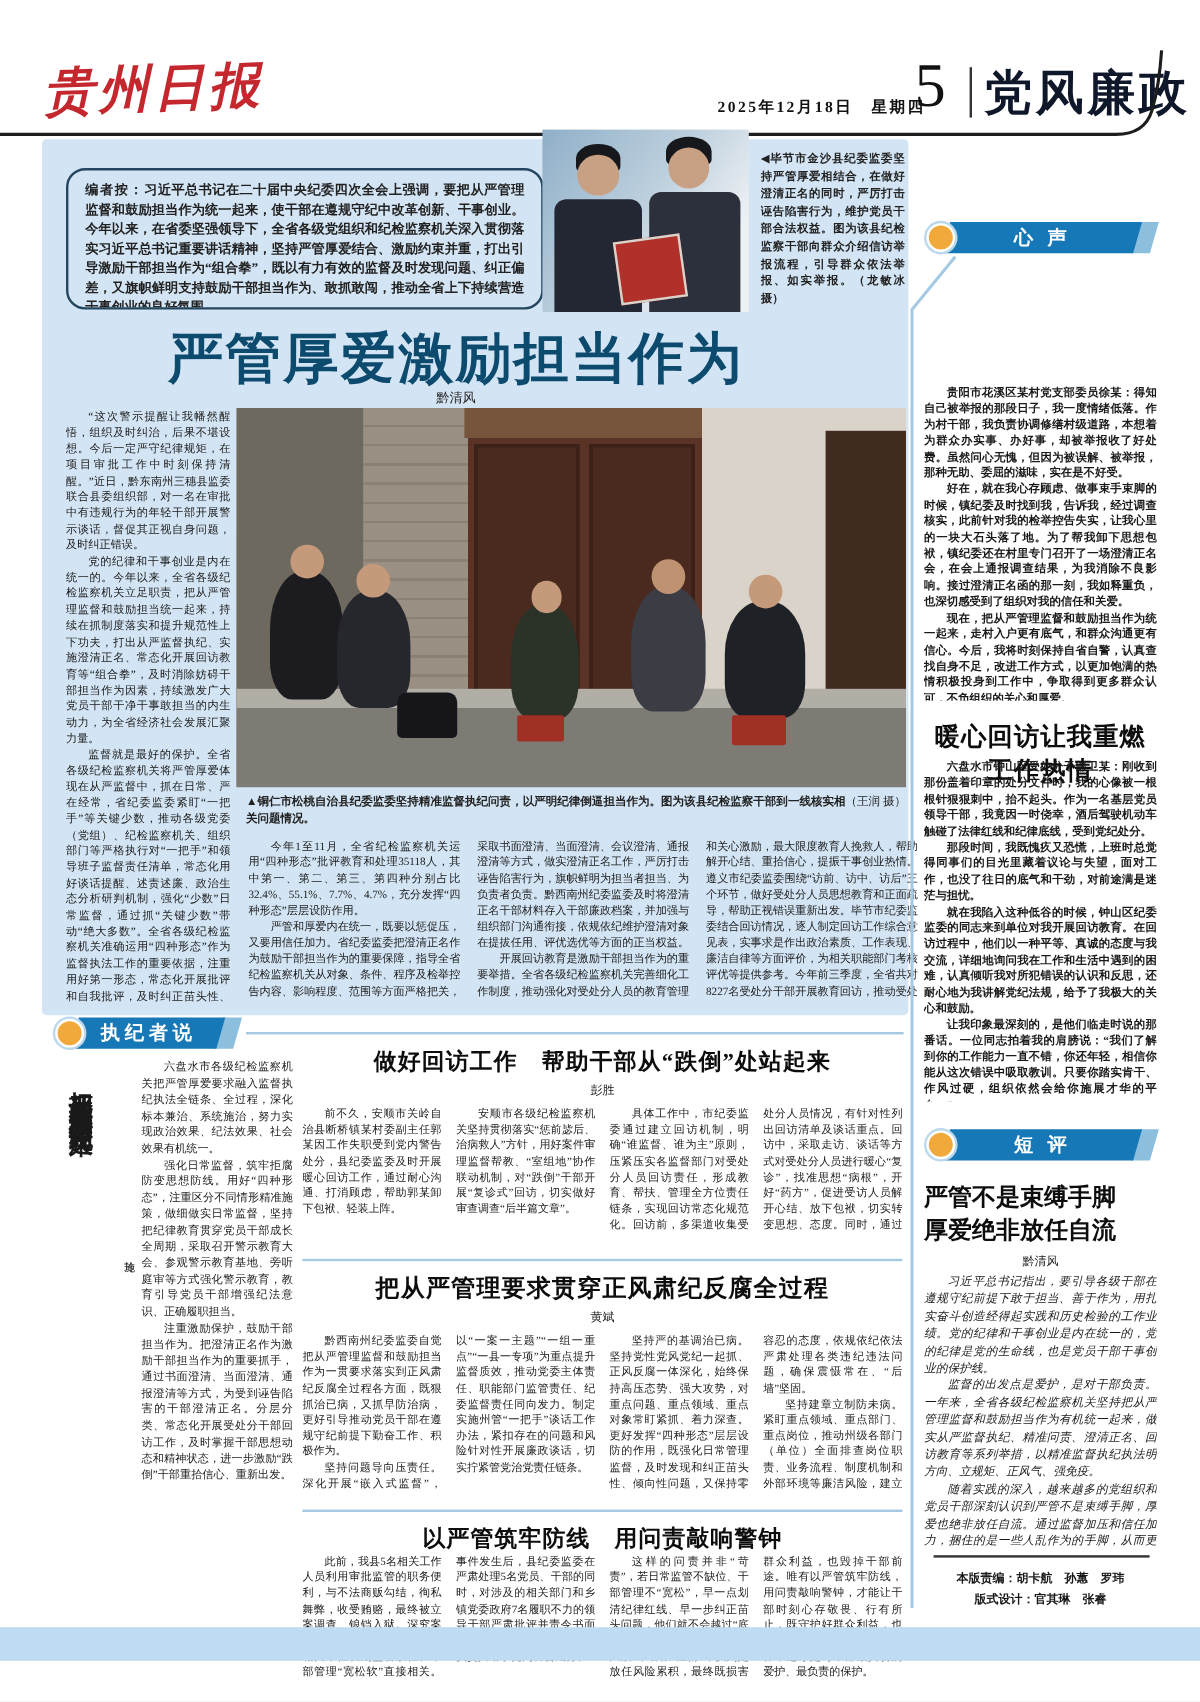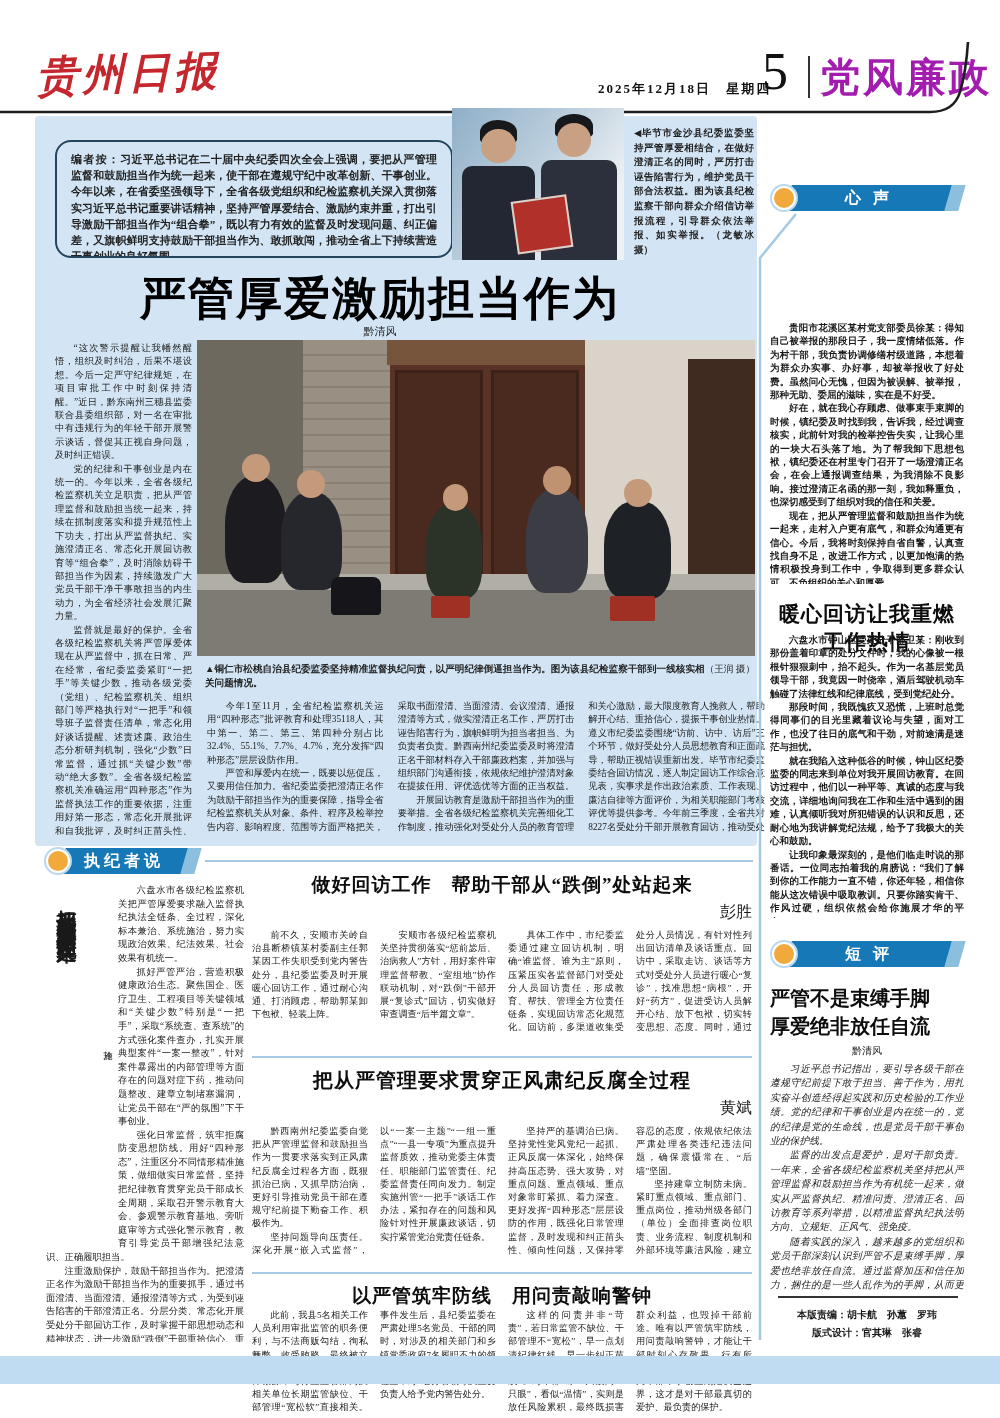--- a/index.html
+++ b/index.html
@@ -5,41 +5,41 @@
   html,body{margin:0;padding:0;background:#e8e8e8;}
   #page{position:relative;width:1000px;height:1418px;background:#ffffff;margin:0 auto;
         font-family:"Liberation Serif","DejaVu Serif",serif;color:#1a1a1a;overflow:hidden;}
   
   .logo{position:absolute;left:36px;top:46px;font-size:42px;font-weight:bold;font-style:italic;
         color:#c4272e;font-family:"DejaVu Serif",serif;letter-spacing:4px;transform:rotate(-2deg);}
   .hdr-date{position:absolute;left:598px;top:80px;font-size:13px;font-weight:bold;letter-spacing:2px;color:#111;}
   .page-num{position:absolute;left:762px;top:42px;font-size:52px;font-family:"Liberation Serif",serif;color:#111;}
   .hdr-pipe{position:absolute;left:808px;top:56px;width:2px;height:42px;background:#333;}
   .section-title{position:absolute;left:820px;top:50px;font-size:40px;font-weight:900;letter-spacing:3px;
-        font-family:"DejaVu Sans","Liberation Sans",sans-serif;color:#a21caf;}
+        font-family:"DejaVu Sans","Liberation Sans",sans-serif;color:#0f172a;}
   .hdr-rule{position:absolute;left:0;top:36px;width:990px;height:84px;}
   
   .blue-panel{position:absolute;left:35px;top:116px;width:722px;height:730px;background:#d3e5f4;border-radius:4px;}
   
   .editor-box{position:absolute;left:55px;top:140px;width:398px;height:118px;border:2px solid #24455e;
         border-radius:16px;padding:9px 14px;font-size:11px;line-height:16.2px;font-weight:600;
         text-align:justify;color:#222;box-sizing:border-box;overflow:hidden;}
   .editor-box b{letter-spacing:1px;}
   
   .top-photo{position:absolute;left:452px;top:108px;width:172px;height:152px;overflow:hidden;
         background:linear-gradient(125deg,#8fafc8 0%,#bccfdd 45%,#eef1f4 80%);}
   .tp-man{position:absolute;border-radius:10px 10px 0 0;}
   .tp-head{position:absolute;border-radius:50%;background:#c8a184;}
   .tp-hair{position:absolute;border-radius:50% 50% 20% 20%;background:#17181c;}
   .tp-folder{position:absolute;background:#b1302a;border:2px solid #d8d4cc;transform:rotate(-8deg);}
   .tp-caption{position:absolute;left:634px;top:126px;width:120px;height:134px;font-size:9.5px;line-height:14.6px;
         font-weight:600;text-align:justify;color:#222;overflow:hidden;}
   
   .main-title{position:absolute;left:60px;top:268px;width:640px;text-align:center;font-size:46px;font-weight:900;
-        font-family:"DejaVu Sans","Liberation Sans",sans-serif;letter-spacing:2px;color:#000000;}
+        font-family:"DejaVu Sans","Liberation Sans",sans-serif;letter-spacing:2px;color:#0c4a6e;}
   .main-byline{position:absolute;left:60px;top:324px;width:640px;text-align:center;font-size:11px;color:#222;}
   
   .col1{position:absolute;left:55px;top:342px;width:137px;height:496px;font-size:9.3px;line-height:13.4px;
         text-align:justify;overflow:hidden;}
   .body-text p{margin:0;text-indent:2em;}
   
   .main-photo{position:absolute;left:197px;top:340px;width:558px;height:316px;overflow:hidden;
         background:linear-gradient(#aba69e 0%,#9b968e 60%,#8c8881 100%);}
   .mp-leftwall{position:absolute;left:0;top:0;width:19%;height:79%;background:#6e695f;}
   .mp-brick{position:absolute;left:19%;top:0;width:16%;height:79%;background:#998f82;
@@ -74,21 +74,21 @@
   .jz-body{position:absolute;left:46px;top:884px;width:198px;height:458px;font-size:9.3px;line-height:13.6px;
         text-align:justify;overflow:hidden;}
   .vtitle-wrap{float:left;width:58px;height:352px;margin:10px 10px 4px 4px;position:relative;}
   .vtitle{writing-mode:vertical-rl;font-size:20px;font-weight:800;letter-spacing:2px;line-height:34px;
         height:100%;font-family:"Liberation Serif",serif;}
   .vbyline{position:absolute;right:-6px;top:150px;writing-mode:vertical-rl;font-size:9px;color:#333;}
   
   .middle{position:absolute;left:252px;top:872px;width:500px;}
   .mid-title{margin:0;text-align:center;font-size:19px;font-weight:800;letter-spacing:1px;color:#0d0d0d;
         font-family:"Liberation Serif",serif;}
-  .mid-byline{text-align:right;font-size:16px;margin:4px 0 6px;}
+  .mid-byline{text-align:center;font-size:10px;margin:4px 0 6px;}
   .mid-cols{column-count:4;column-gap:12px;font-size:9.2px;line-height:13.2px;text-align:justify;overflow:hidden;}
   .mid-divider{height:2px;background:#a5c9e3;margin:9px 0;}
   
   .rc-title{position:absolute;left:770px;width:194px;text-align:center;font-size:21px;font-weight:800;
         letter-spacing:1px;color:#0d0d0d;}
   .rc-body{position:absolute;left:770px;width:194px;font-size:9.5px;line-height:13.4px;font-weight:600;
         text-align:justify;overflow:hidden;}
   .dp-title{position:absolute;left:770px;width:194px;text-align:left;font-size:20px;font-weight:800;line-height:28px;color:#0d0d0d;}
   .dp-byline{position:absolute;left:770px;width:194px;text-align:center;font-size:10px;}
   .dp-body{font-style:italic;font-weight:400;font-size:9.8px;line-height:14.4px;}
@@ -189,21 +189,20 @@
   </div>
   <div class="rule-blue" style="left:205px;top:860px;width:548px;height:2px;"></div>
 
   <div class="jz-body body-text">
     <div class="vtitle-wrap">
       <div class="vtitle">把从严管理监督和鼓励担当作为统一起来</div>
       <div class="vbyline">施玲</div>
     </div>
     <div>
         <p>六盘水市各级纪检监察机关把严管厚爱要求融入监督执纪执法全链条、全过程，深化标本兼治、系统施治，努力实现政治效果、纪法效果、社会效果有机统一。</p>
-        <p>抓好严管严治，营造积极健康政治生态。聚焦国企、医疗卫生、工程项目等关键领域和“关键少数”特别是“一把手”，采取“系统查、查系统”的方式强化案件查办，扎实开展典型案件“一案一整改”，针对案件暴露出的内部管理等方面存在的问题对症下药，推动问题整改、建章立制堵塞漏洞，让党员干部在“严的氛围”下干事创业。</p>
         <p>强化日常监督，筑牢拒腐防变思想防线。用好“四种形态”，注重区分不同情形精准施策，做细做实日常监督，坚持把纪律教育贯穿党员干部成长全周期，采取召开警示教育大会、参观警示教育基地、旁听庭审等方式强化警示教育，教育引导党员干部增强纪法意识、正确履职担当。</p>
         <p>注重激励保护，鼓励干部担当作为。把澄清正名作为激励干部担当作为的重要抓手，通过书面澄清、当面澄清、通报澄清等方式，为受到诬告陷害的干部澄清正名。分层分类、常态化开展受处分干部回访工作，及时掌握干部思想动态和精神状态，进一步激励“跌倒”干部重拾信心、重新出发。</p>
       </div>
   </div>
 
   <div class="middle">
     <h2 class="mid-title">做好回访工作　帮助干部从“跌倒”处站起来</h2>
     <div class="mid-byline">彭胜</div>
     <div class="mid-cols body-text" style="height:118px;">
         <p>前不久，安顺市关岭自治县断桥镇某村委副主任郭某因工作失职受到党内警告处分，县纪委监委及时开展暖心回访工作，通过耐心沟通、打消顾虑，帮助郭某卸下包袱、轻装上阵。</p>

